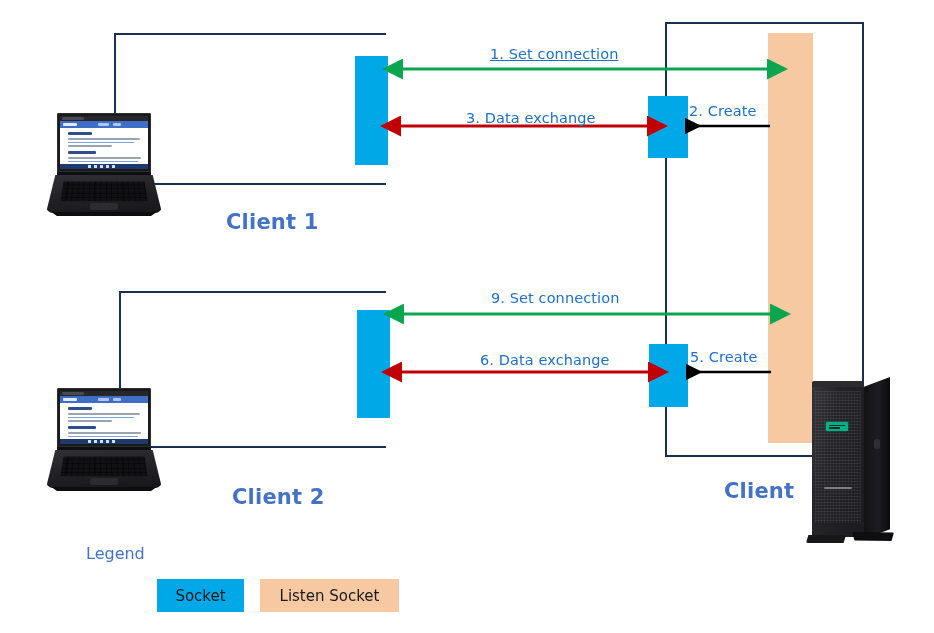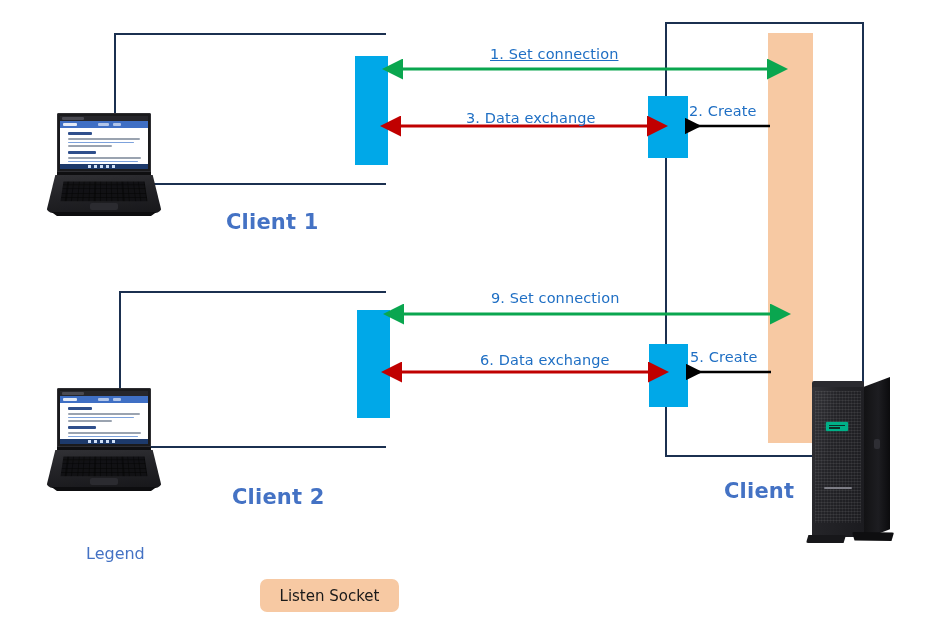--- a/index.html
+++ b/index.html
@@ -364,18 +364,21 @@
   <div class="step-label" style="left:466px;top:110px;">3. Data exchange</div>
 
   <div class="step-label" style="left:491px;top:290px;">9. Set connection</div>
 
   <div class="step-label" style="left:690px;top:349px;">5. Create</div>
 
   <div class="step-label" style="left:480px;top:352px;">6. Data exchange</div>
 
   <div class="legend-title" style="left:86px;top:544px;">Legend</div>
 
-
-  <div class="legend-box listen-key" style="left:260px;top:579px;width:139px;height:33px;border-radius:7px;">
+  <div class="legend-box socket-key" style="left:157px;top:579px;width:87px;height:33px;">
+    <span>Socket</span>
+  </div>
+
+  <div class="legend-box listen-key" style="left:260px;top:579px;width:139px;height:33px;">
     <span>Listen Socket</span>
   </div>
 
 </div>
 
 </body></html>

